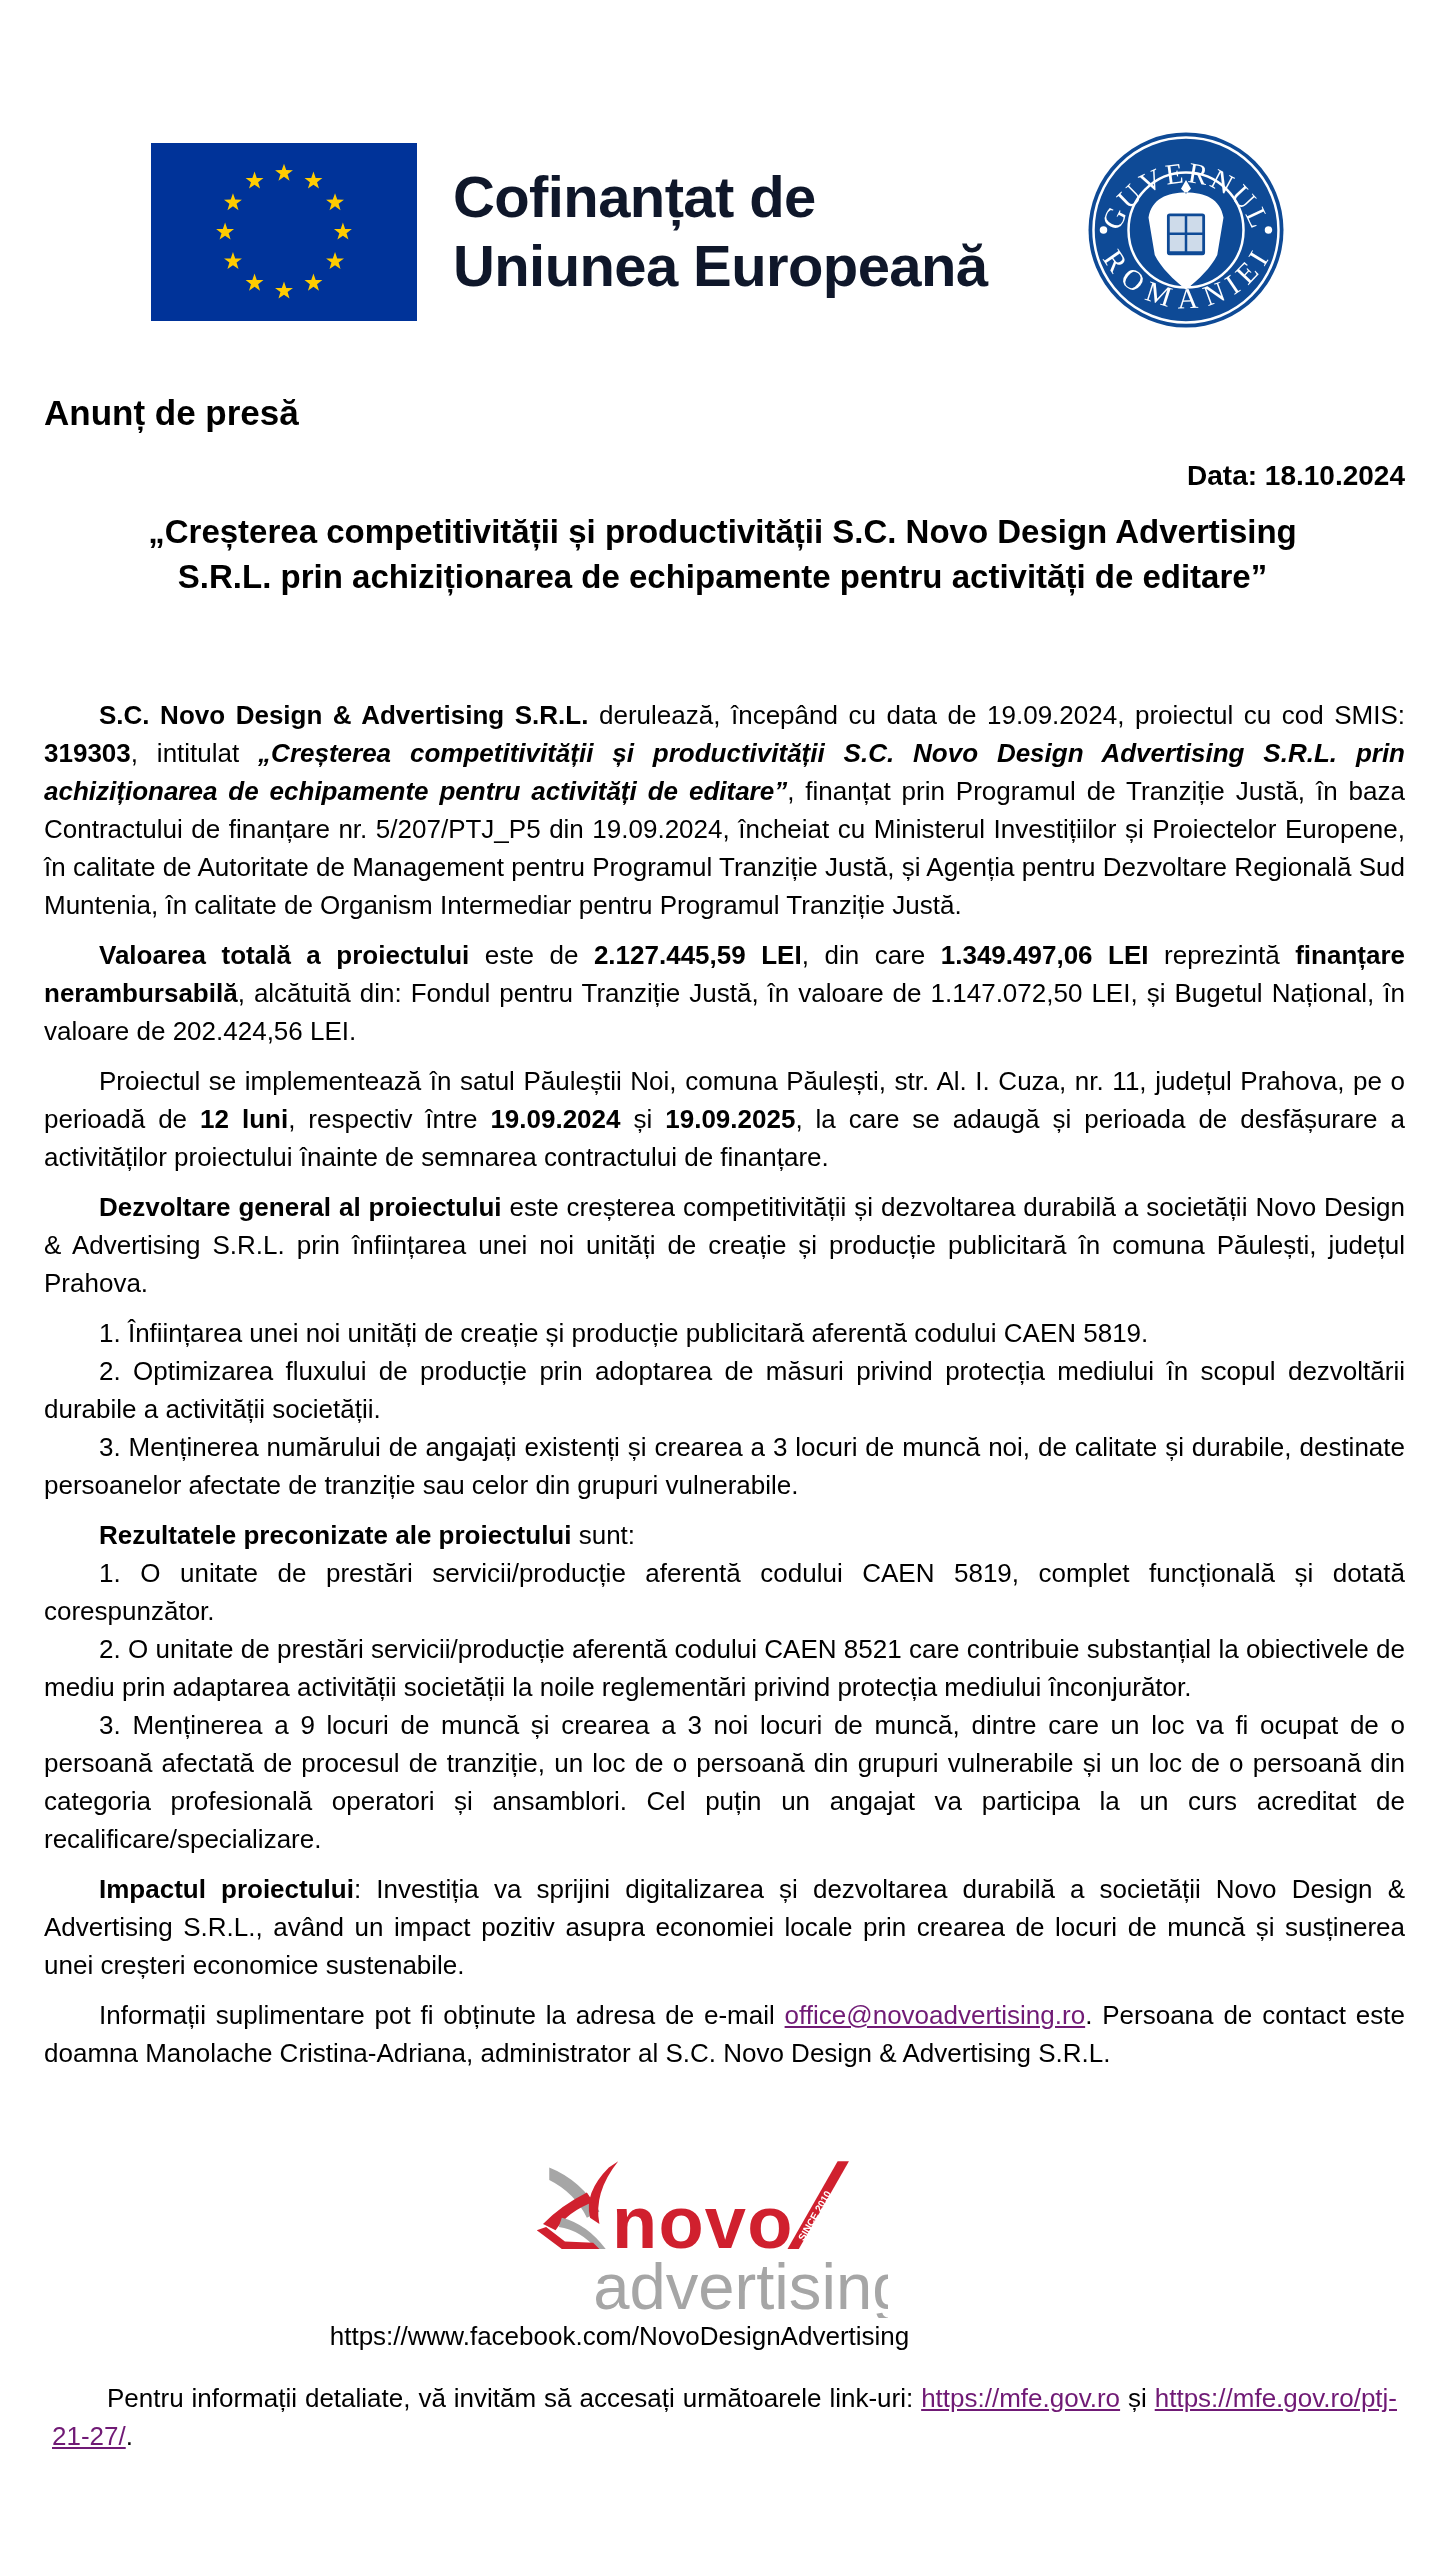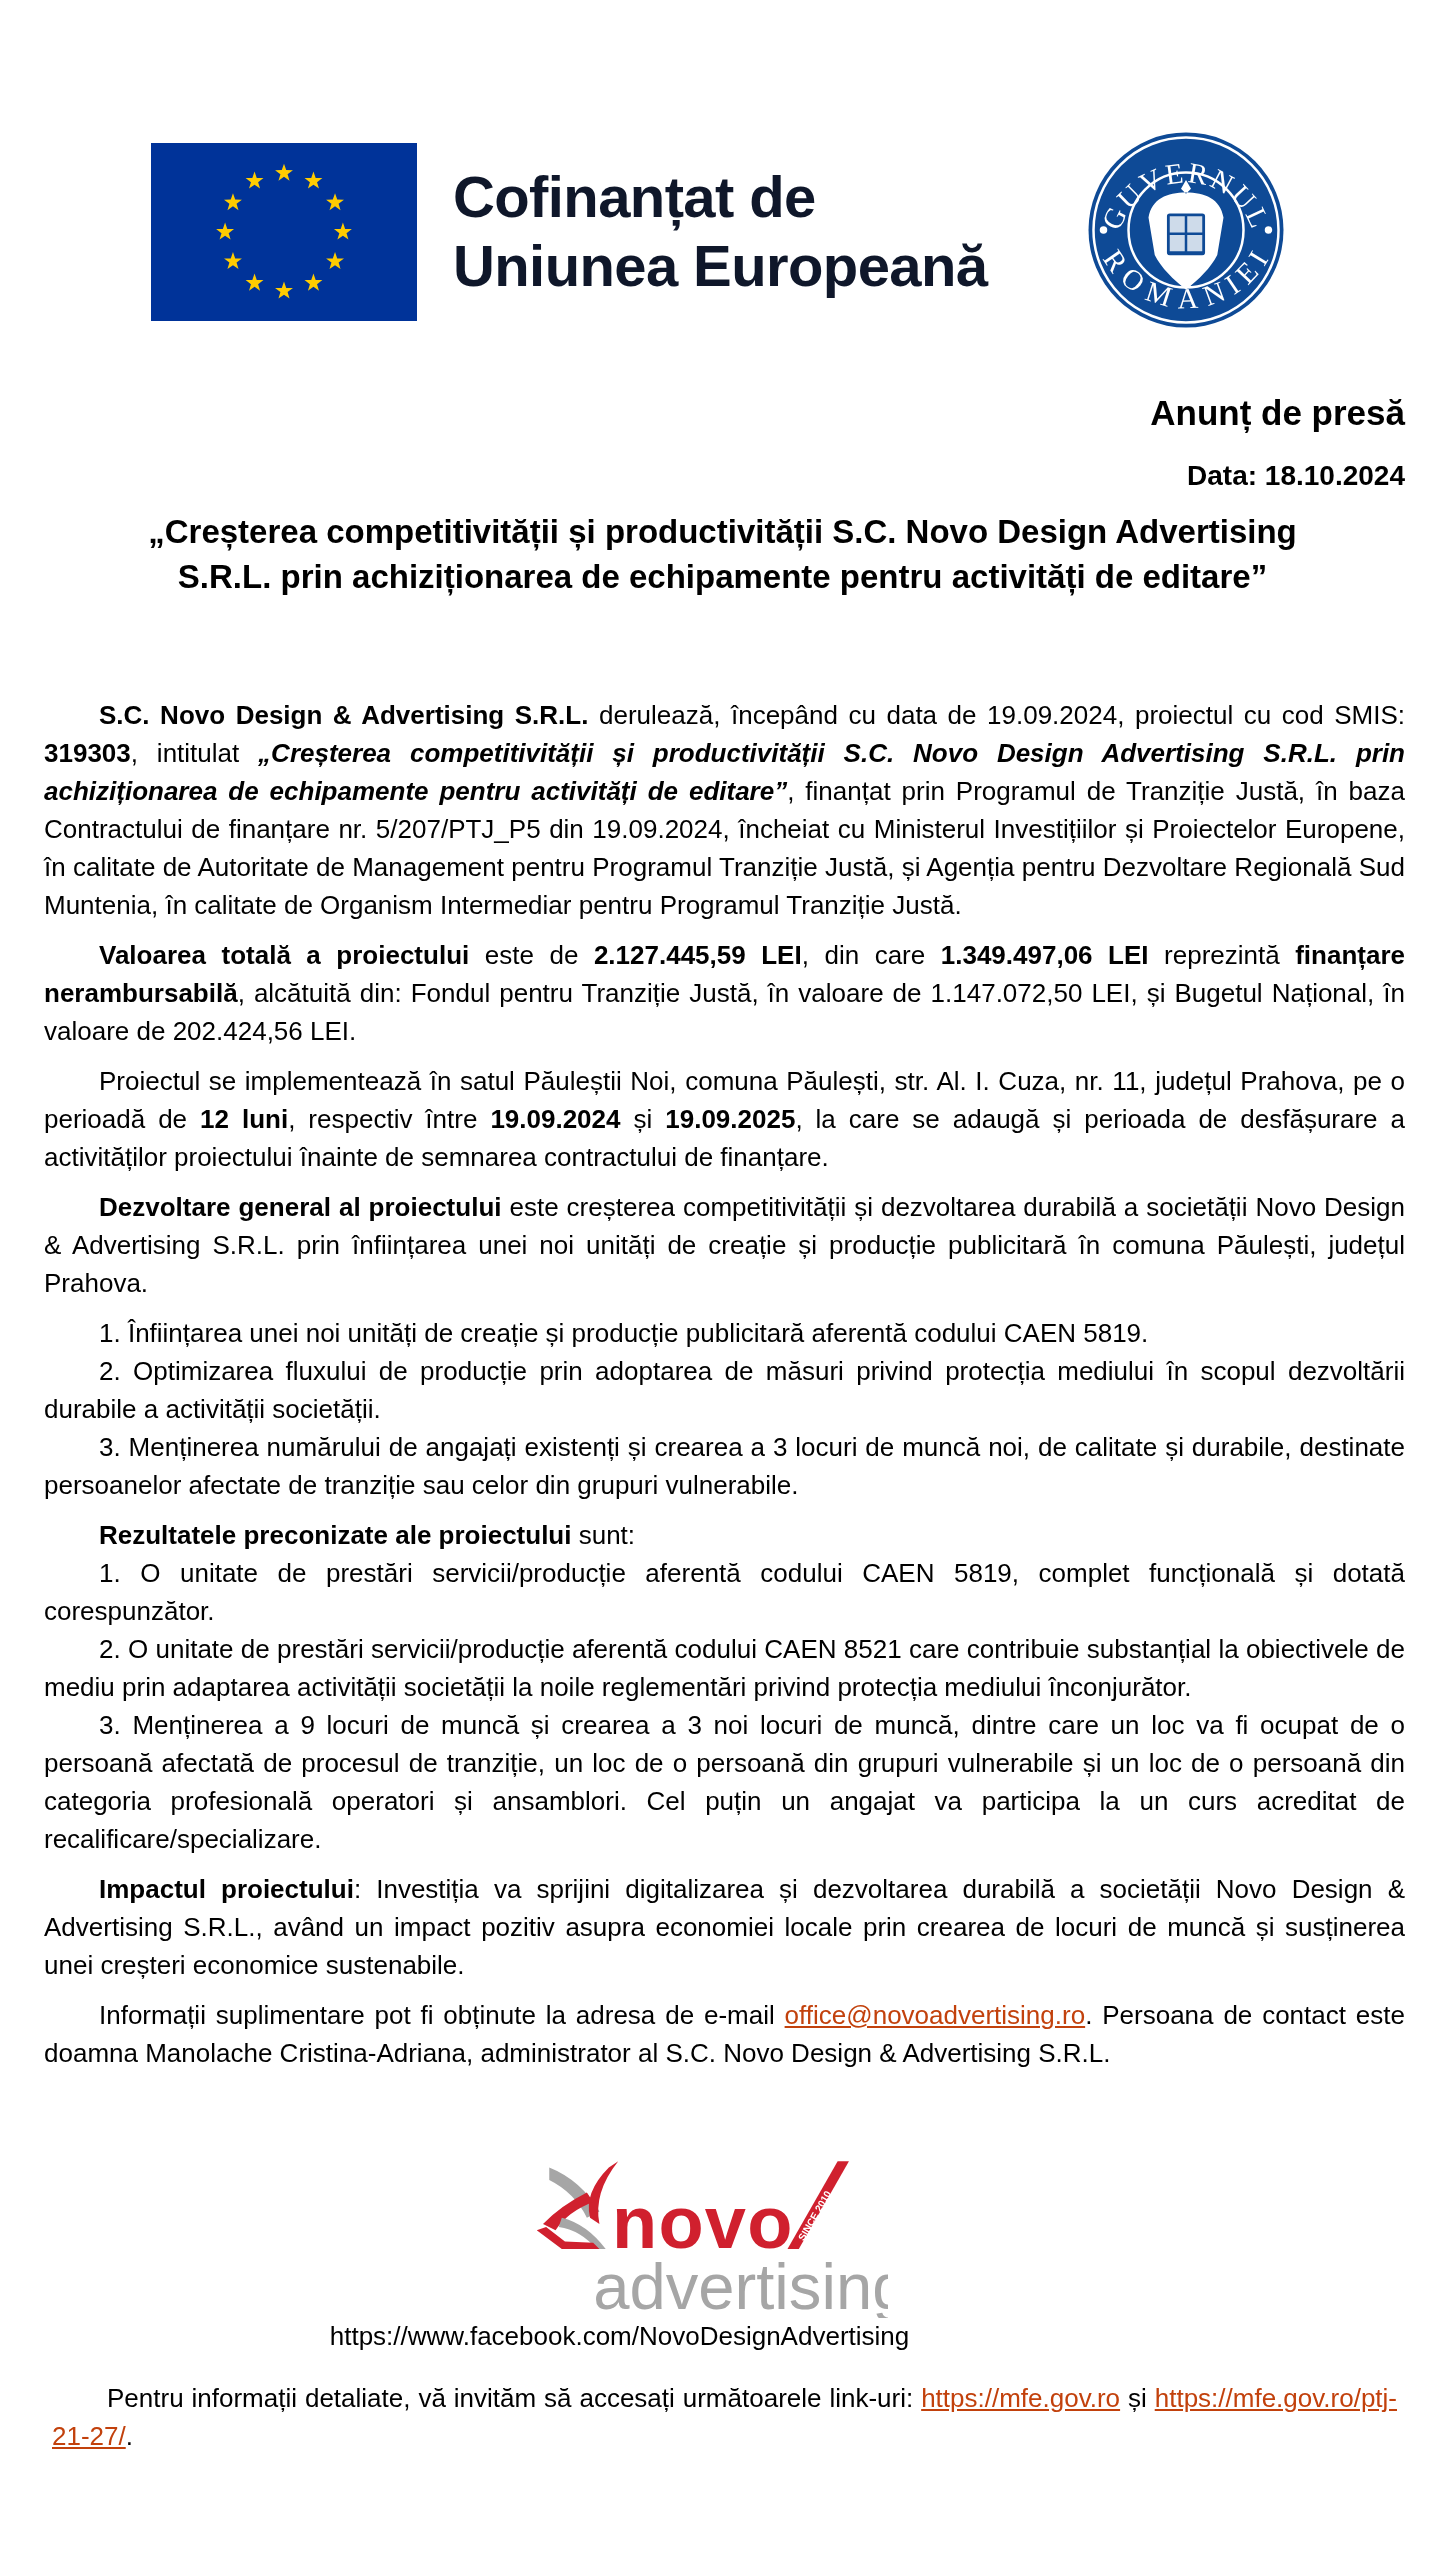--- a/index.html
+++ b/index.html
@@ -8,33 +8,33 @@
   .header { position: absolute; left: 151px; top: 143px; width: 1131px; height: 182px; }
   .eu-flag { position: absolute; left: 0; top: 0; width: 266px; height: 178px; background: #003399; }
   .eu-flag svg { width: 100%; height: 100%; display: block; }
   .cofin { position: absolute; left: 302px; top: 19px; color: #0f172a;
            font-family: "Liberation Sans", sans-serif; font-weight: bold;
            font-size: 58px; line-height: 69px; letter-spacing: -0.6px; }
   .gov-seal { position: absolute; left: 935px; top: -12.6px; width: 200px; height: 200px; }
   .gov-seal svg { width: 100%; height: 100%; display: block; }
 
   .doc { position: absolute; left: 44px; width: 1361px; font-family: "Liberation Sans", sans-serif; }
-  .title { top: 391px; text-align: right; font-weight: bold; font-size: 35px; line-height: 44px; }
+  .title { top: 391px; text-align: left; font-weight: bold; font-size: 35px; line-height: 44px; }
   .date { top: 457px; text-align: right; font-weight: bold; font-size: 28px; line-height: 38px; }
   .headline { top: 509px; left: 126px; width: 1193px; text-align: center; font-weight: bold;
               font-size: 33px; line-height: 45px; }
 
   .body { top: 696px; font-size: 26px; line-height: 38px; text-align: justify; }
   .body p { margin: 0 0 12px 0; text-indent: 55px; }
   .body p.item { margin: 0; }
   .body p.tight { margin-bottom: 0; }
   .body p.last-item { margin-bottom: 12px; }
   .b { font-weight: bold; }
   .bi { font-weight: bold; font-style: italic; }
-  a.link { color: #c2410c; text-decoration: underline; }
+  a.link { color: #701a75; text-decoration: underline; }
 
   .novo-logo { position: absolute; left: 524px; top: 2155px; width: 364px; height: 163px; }
   .novo-logo svg { width: 100%; height: 100%; display: block; }
   .fb { position: absolute; left: 0; width: 1239px; top: 2317px; text-align: center;
         font-size: 26px; line-height: 38px; }
   .footer { top: 2371px; font-size: 26px; line-height: 38px; text-align: justify; }
   .footer p { margin: 8px; text-indent: 55px; }
 </style>
 </head>
 <body>

